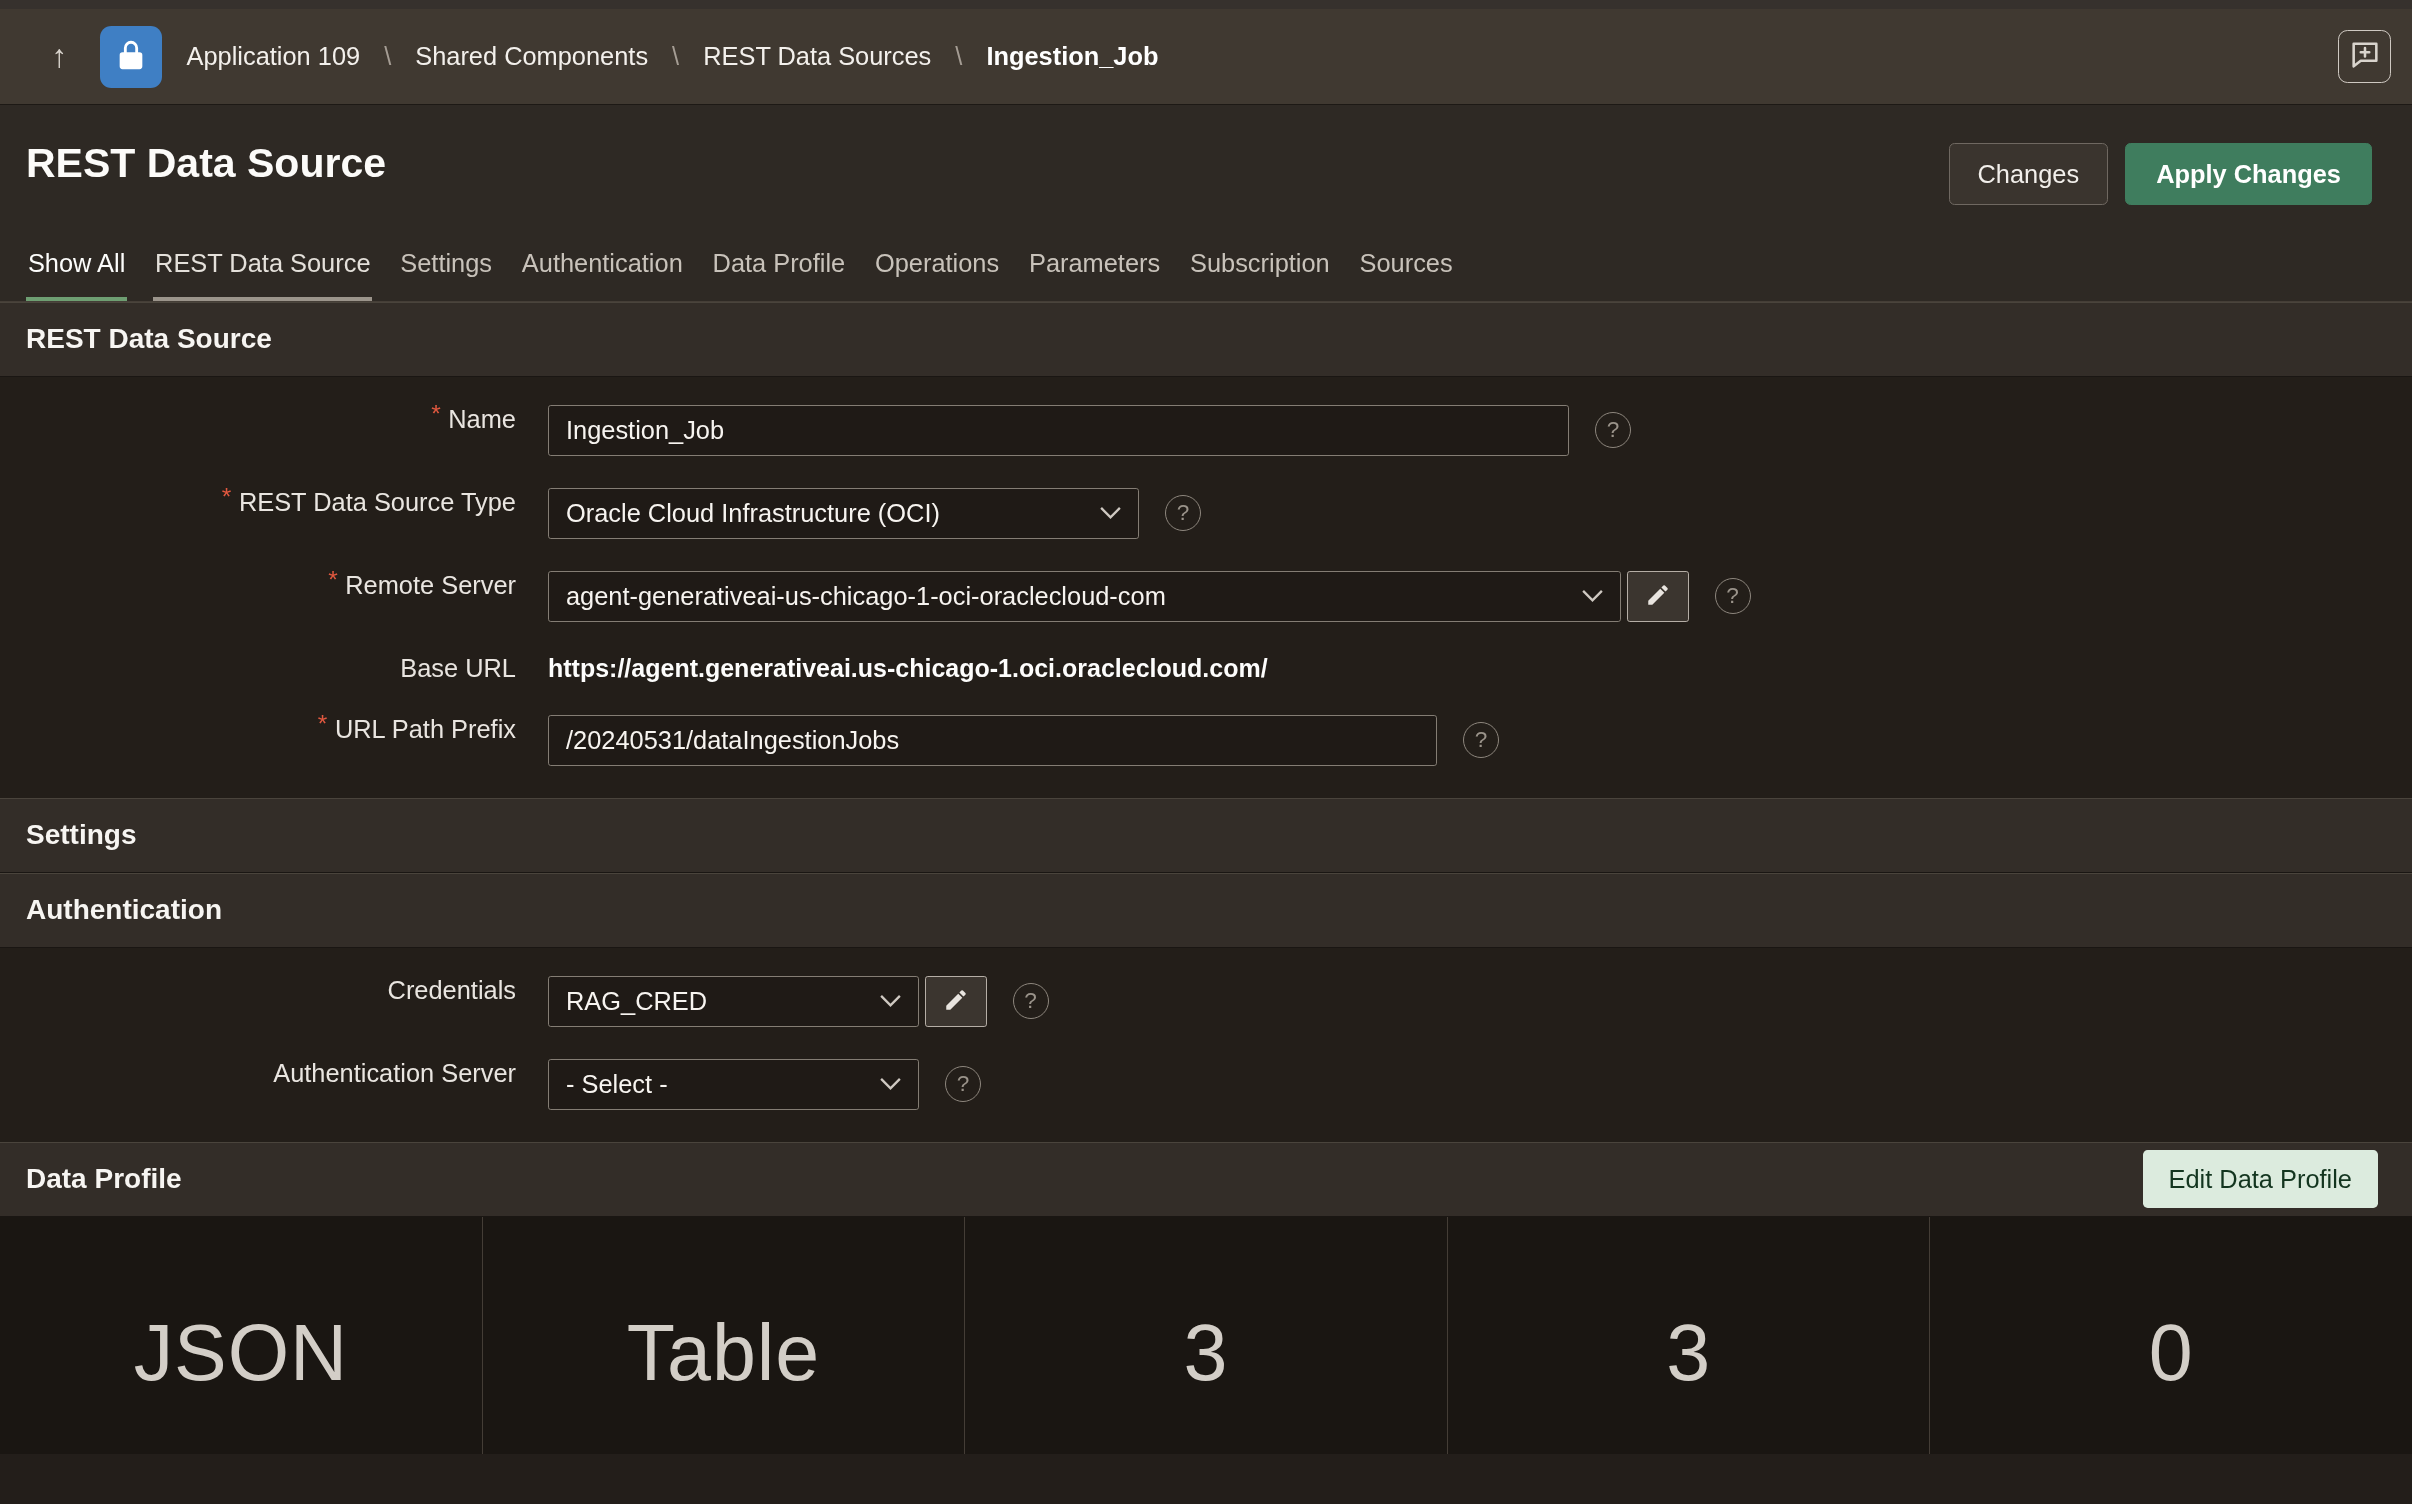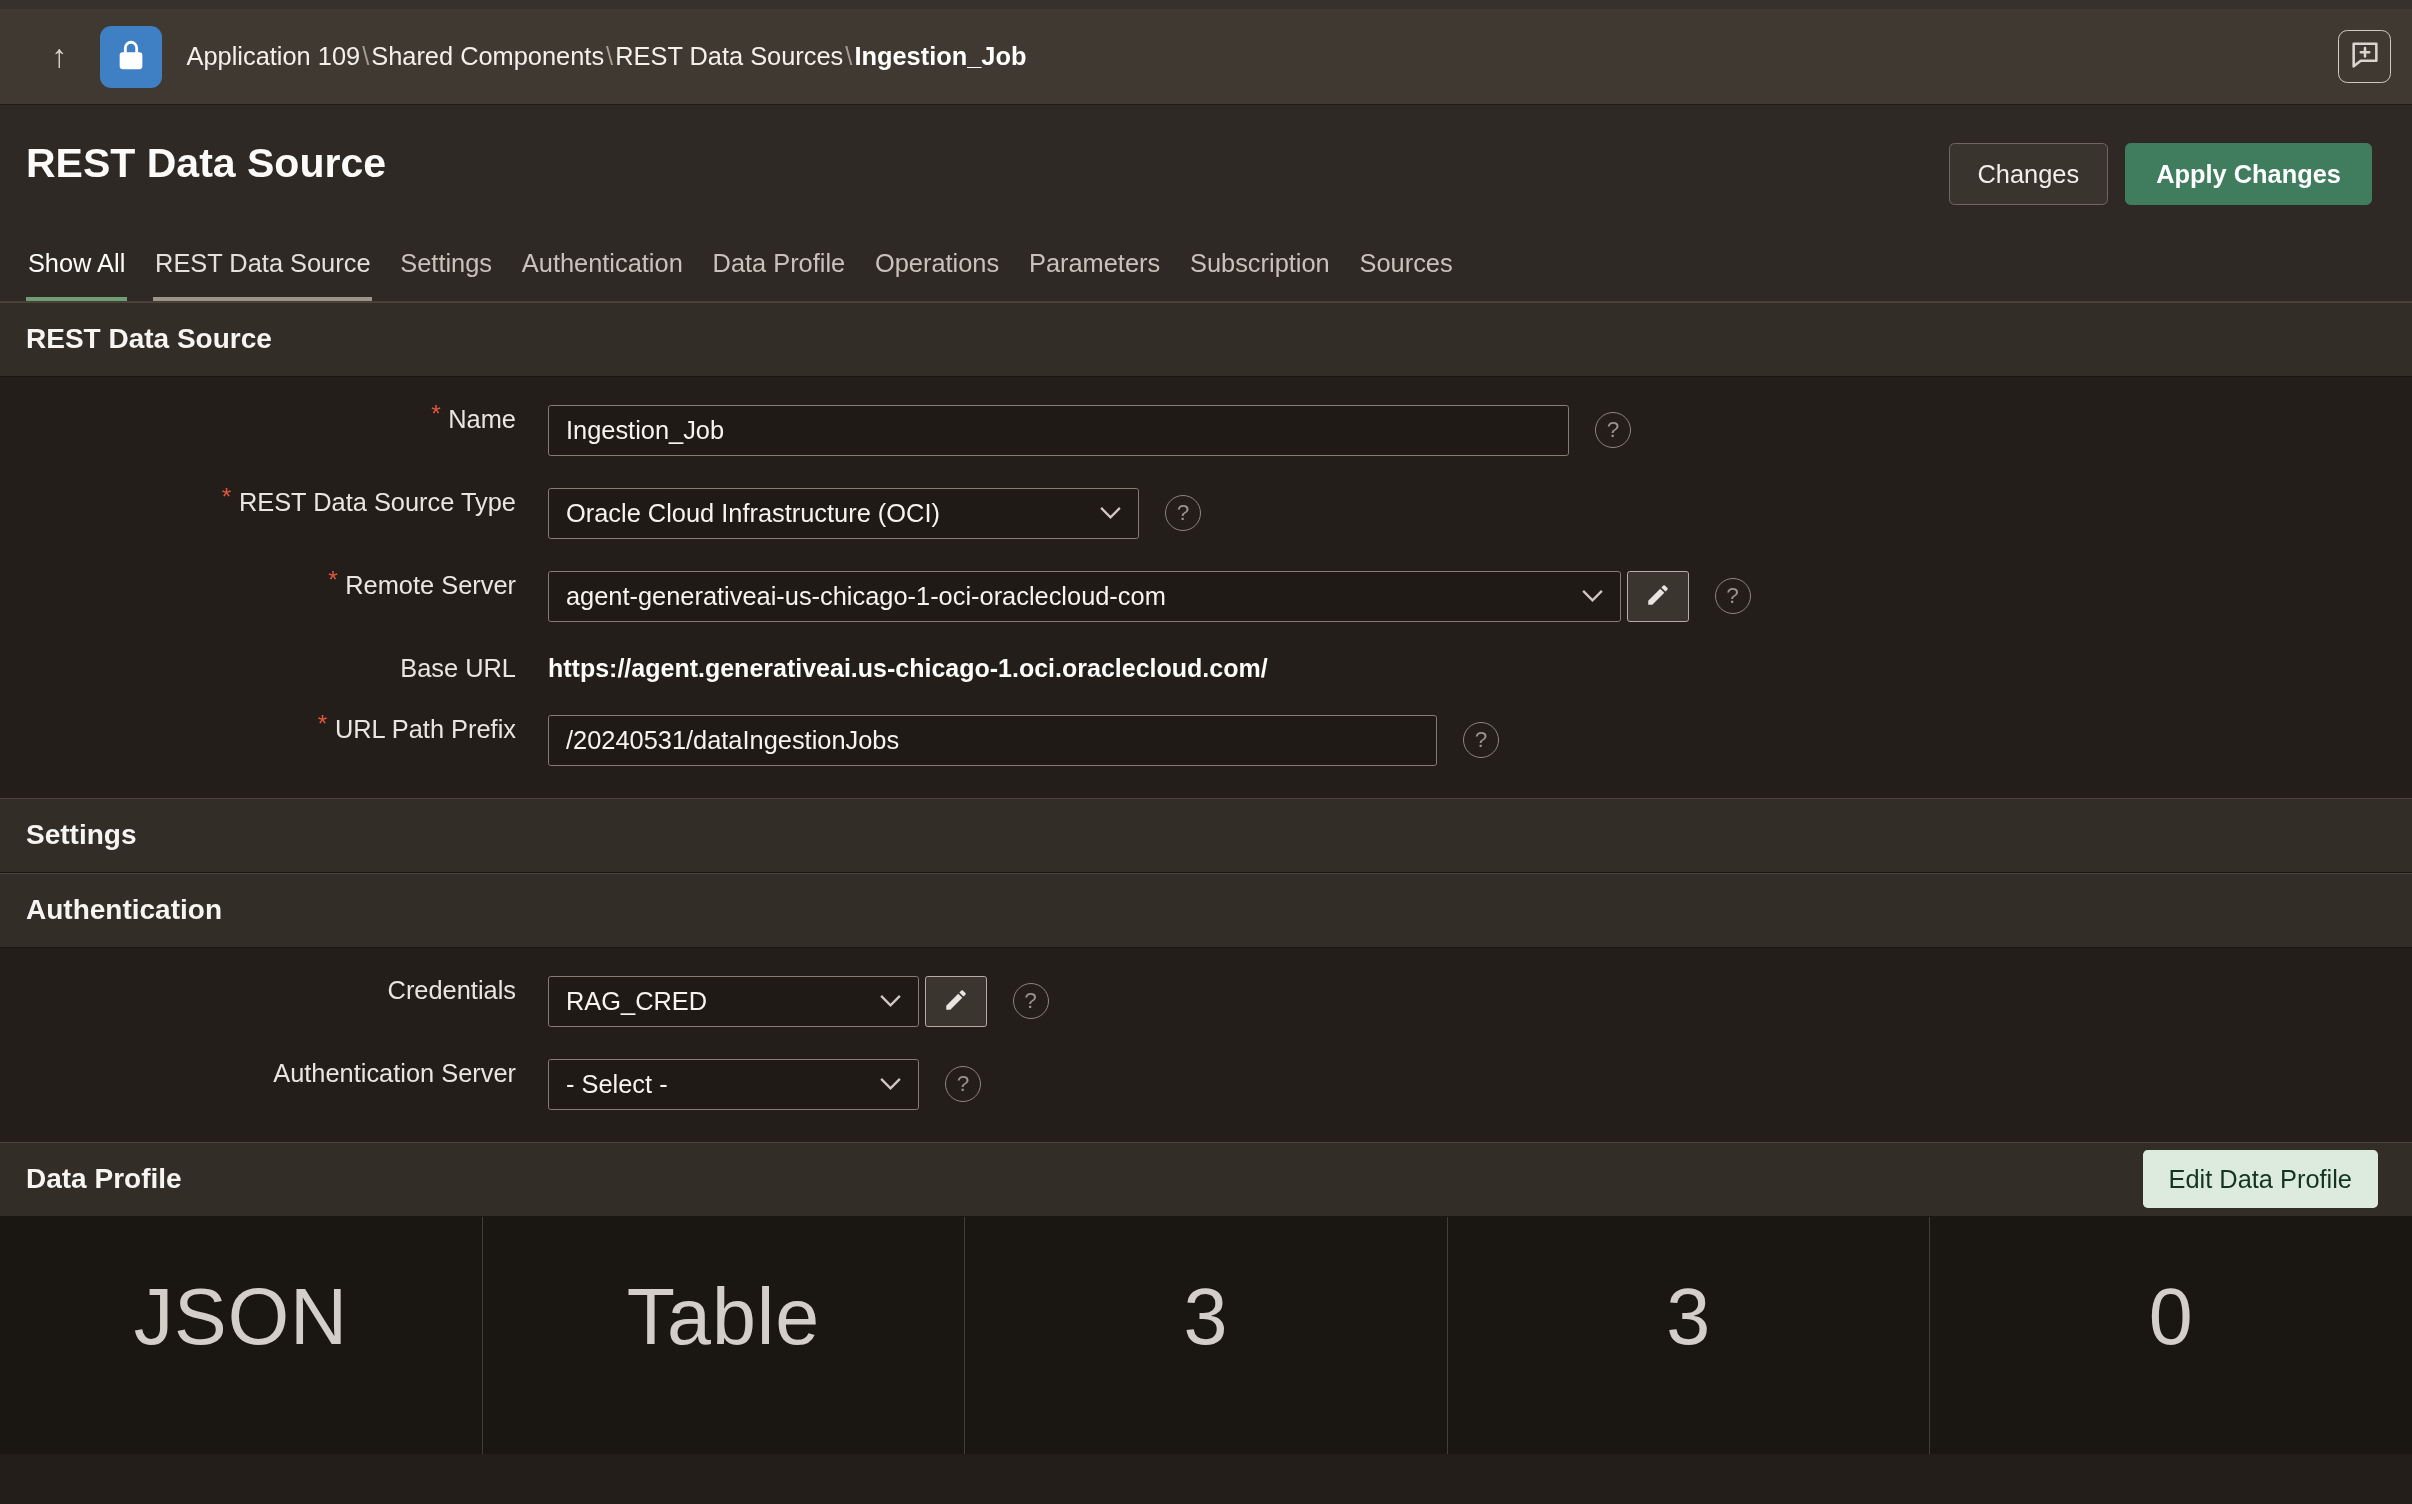--- a/index.html
+++ b/index.html
@@ -17,21 +17,21 @@
     padding:0 19px 0 34px; border-bottom:0.9px solid #1d1915;
   }
   .up-btn {
     width:51px; height:51px; border:none; background:transparent; color:#d9d4cd;
     font-size:32px; cursor:pointer; display:grid; place-items:center; border-radius:5.6px;
   }
   .app-icon {
     width:62px; height:62px; border-radius:11.3px; background:#3f7fc4;
     display:grid; place-items:center; margin:0 24.5px 0 15px; cursor:pointer; flex:none;
   }
-  .crumbs { display:flex; align-items:center; gap:2px; font-size:25.4px; }
+  .crumbs { display:flex; align-items:center; gap:24px; font-size:25.4px; }
   .crumb-link { color:#f3f0ec; text-decoration:none; cursor:pointer; }
   .crumb-sep { color:#a59d94; font-size:25.4px; }
   .crumb-current { color:#ffffff; font-weight:bold; }
   .feedback-btn {
     margin-left:auto; width:53px; height:53px; flex:none;
     border:1.9px solid #cfc9c2; border-radius:9.4px; background:transparent;
     display:grid; place-items:center; cursor:pointer; margin-right:1.9px;
   }
 
   
@@ -96,21 +96,21 @@
     border:1.9px solid #8d867d; background:transparent; color:#9a938a;
     font-size:22.6px; line-height:1; display:grid; place-items:center; cursor:pointer;
     font-family:inherit;
   }
   .static-value { font-size:25px; font-weight:bold; color:#fdfdfc; }
 
   
   .stats { background:#1a1612; height:237px; display:flex; }
   .stat-cell {
     flex:1 1 0; display:flex; justify-content:center; align-items:flex-start;
-    padding-top:54px; border-left:1.9px solid #443d36;
+    padding-top:90px; border-left:1.9px solid #443d36;
   }
   .stat-cell:first-child { border-left:none; }
   .stat-value { font-size:79px; color:#d3cec7; font-weight:400; letter-spacing:0.9px; }
 </style>
 </head>
 <body>
 
 <div class="top-strip"></div>
 
 <div class="topbar">

